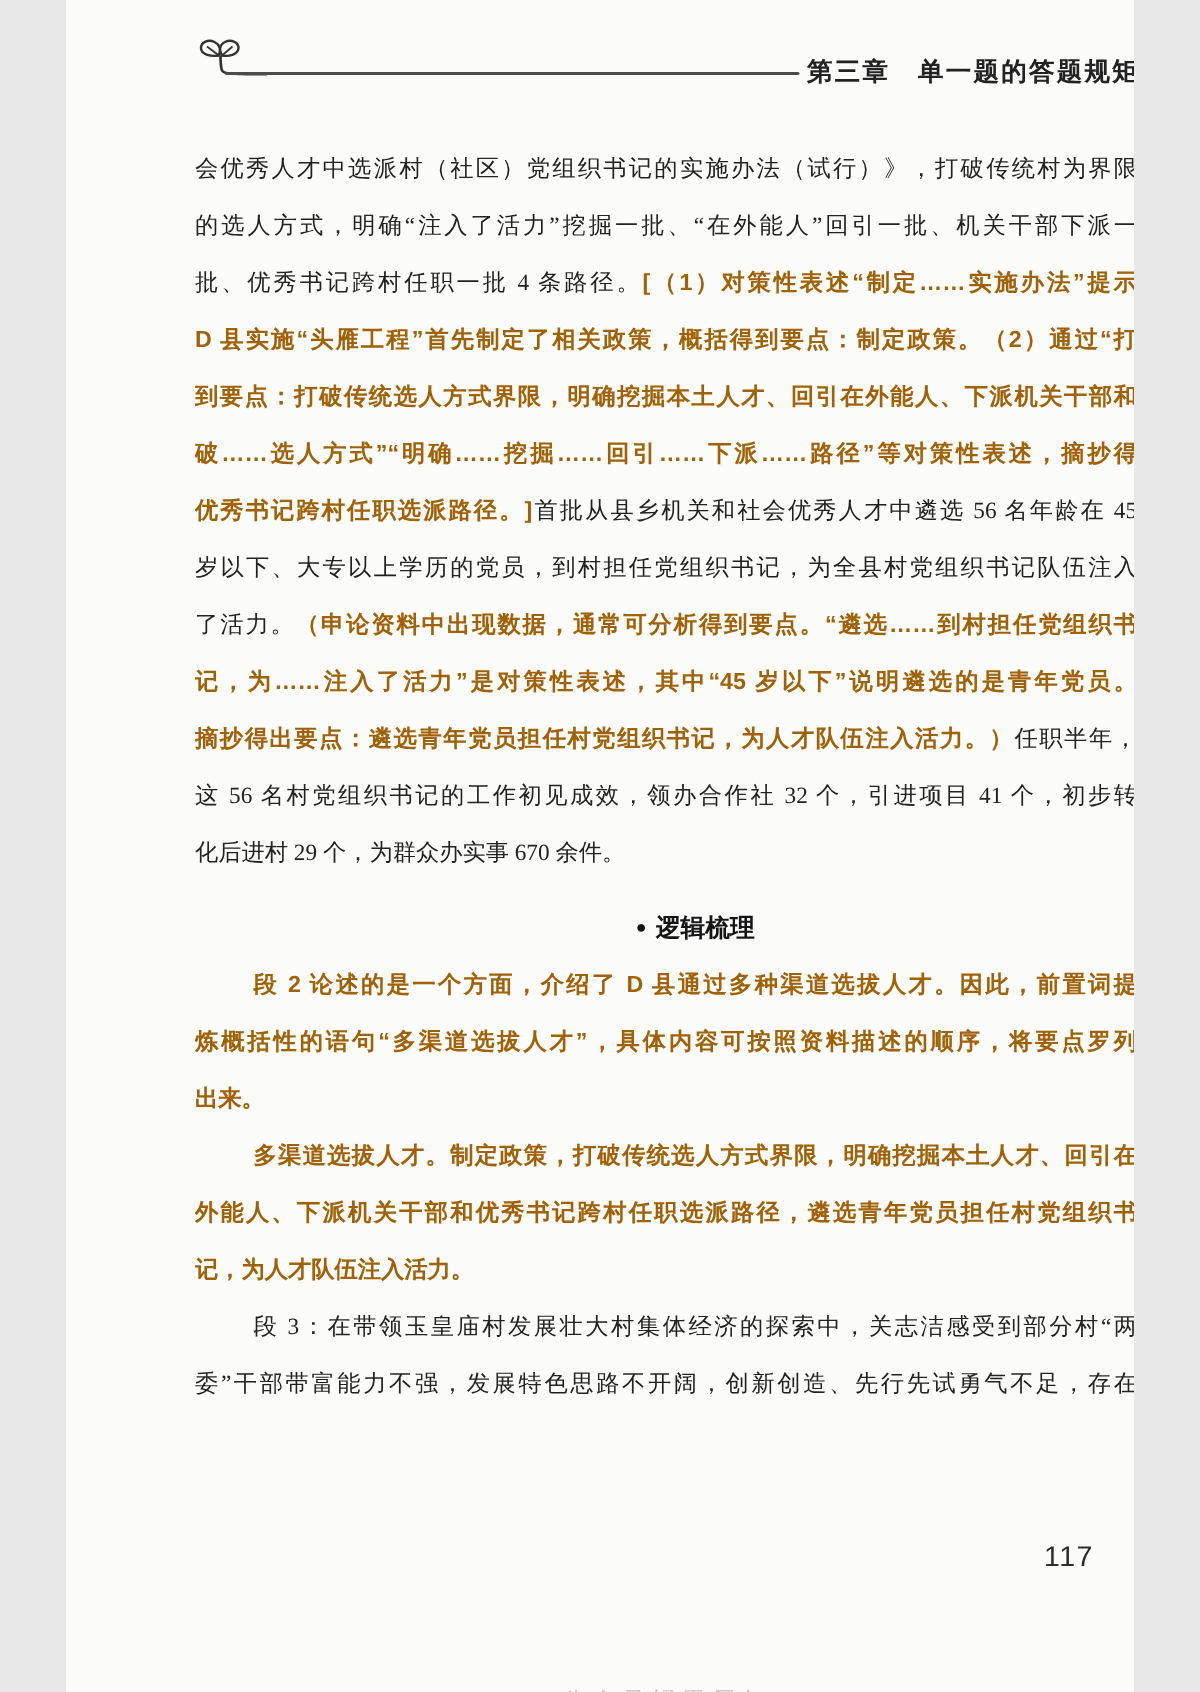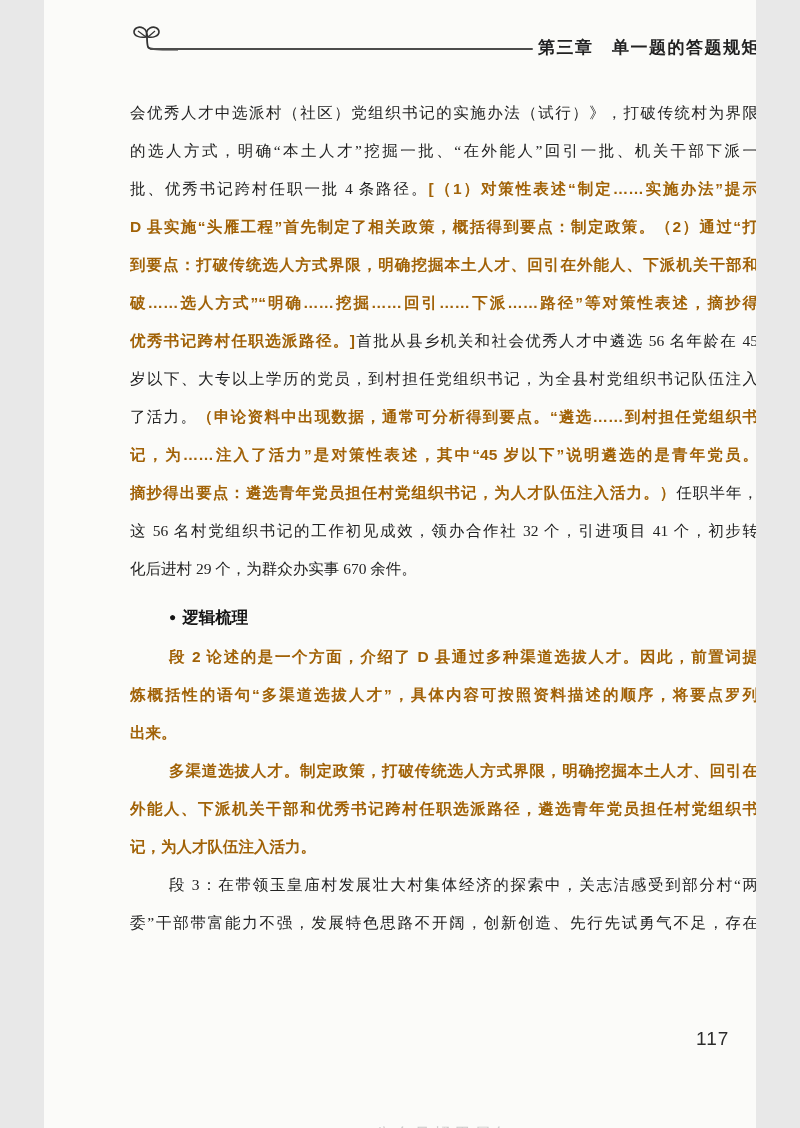--- a/index.html
+++ b/index.html
@@ -29,22 +29,22 @@
     height: 38px; line-height: 38px; overflow: hidden;
     font-size: 15.5px; color: #222;
     text-align: justify; text-align-last: justify;
   }
   .tline.last { text-align: center; text-align-last: left; }
   .seg { }
   .seg.bold { font-weight: 700; font-family: "Liberation Sans", sans-serif; color: #a16207; }
   .heading {
     height: 40px; line-height: 40px; margin-top: 10px;
     padding-left: 39px;
-    font-family: Liberation Mono, monospace;
-    font-weight: 700; font-size: 16.5px; color: #151515;
+    font-family: Liberation Sans, sans-serif;
+    font-weight: 700; font-size: 16.5px; color: #151515; text-align: center;
   }
   .heading .bullet { font-size: 12px; margin-right: 6px; vertical-align: 2px; }
   
   .pagenum {
     position: absolute; left: 652px; top: 1028px; width: 48px;
     font-family: "Liberation Sans", sans-serif;
     font-size: 19px; letter-spacing: 1px; color: #2c2c2c; text-align: left;
   }
   .watermark {
     position: absolute; left: 0; top: 1082px; width: 800px;
@@ -64,21 +64,21 @@
       <path d="M22 13 C27 14, 33 12, 33 8 C33 4, 28 2, 24 4 C20 6, 20 10, 22 13 Z" stroke="#333" stroke-width="1.6" fill="none"></path>
       <path d="M21 13 C21 18, 21 20, 22 23 C23 25, 26 25.5, 52 25.5" stroke="#333" stroke-width="1.8" fill="none"></path>
       <path d="M12 7 L20 13 M29 7 L22 13" stroke="#333" stroke-width="1.2"></path>
     </svg>
     <div class="hdr-rule"></div>
     <div class="chapter-title">第三章　单一题的答题规矩</div>
   </div>
 
   <main class="bodytext">
       <div class="tline"><span class="seg">会优秀人才中选派村（社区）党组织书记的实施办法（试行）》，打破传统村为界限</span></div>
-      <div class="tline"><span class="seg">的选人方式，明确“本土人才”挖掘一批、“在外能人”回引一批、机关干部下派一</span></div>
+      <div class="tline"><span class="seg">的选人方式，明确“注入了活力”挖掘一批、“在外能人”回引一批、机关干部下派一</span></div>
       <div class="tline"><span class="seg">批、优秀书记跨村任职一批 4 条路径。</span><span class="seg bold">[（1）对策性表述“制定……实施办法”提示</span></div>
       <div class="tline"><span class="seg bold">D 县实施“头雁工程”首先制定了相关政策，概括得到要点：制定政策。（2）通过“打</span></div>
       <div class="tline"><span class="seg bold">到要点：打破传统选人方式界限，明确挖掘本土人才、回引在外能人、下派机关干部和</span></div>
       <div class="tline"><span class="seg bold">破……选人方式”“明确……挖掘……回引……下派……路径”等对策性表述，摘抄得</span></div>
       <div class="tline"><span class="seg bold">优秀书记跨村任职选派路径。]</span><span class="seg">首批从县乡机关和社会优秀人才中遴选 56 名年龄在 45</span></div>
       <div class="tline"><span class="seg">岁以下、大专以上学历的党员，到村担任党组织书记，为全县村党组织书记队伍注入</span></div>
       <div class="tline"><span class="seg">了活力。</span><span class="seg bold">（申论资料中出现数据，通常可分析得到要点。“遴选……到村担任党组织书</span></div>
       <div class="tline"><span class="seg bold">记，为……注入了活力”是对策性表述，其中“45 岁以下”说明遴选的是青年党员。</span></div>
       <div class="tline"><span class="seg bold">摘抄得出要点：遴选青年党员担任村党组织书记，为人才队伍注入活力。）</span><span class="seg">任职半年，</span></div>
       <div class="tline"><span class="seg">这 56 名村党组织书记的工作初见成效，领办合作社 32 个，引进项目 41 个，初步转</span></div>

